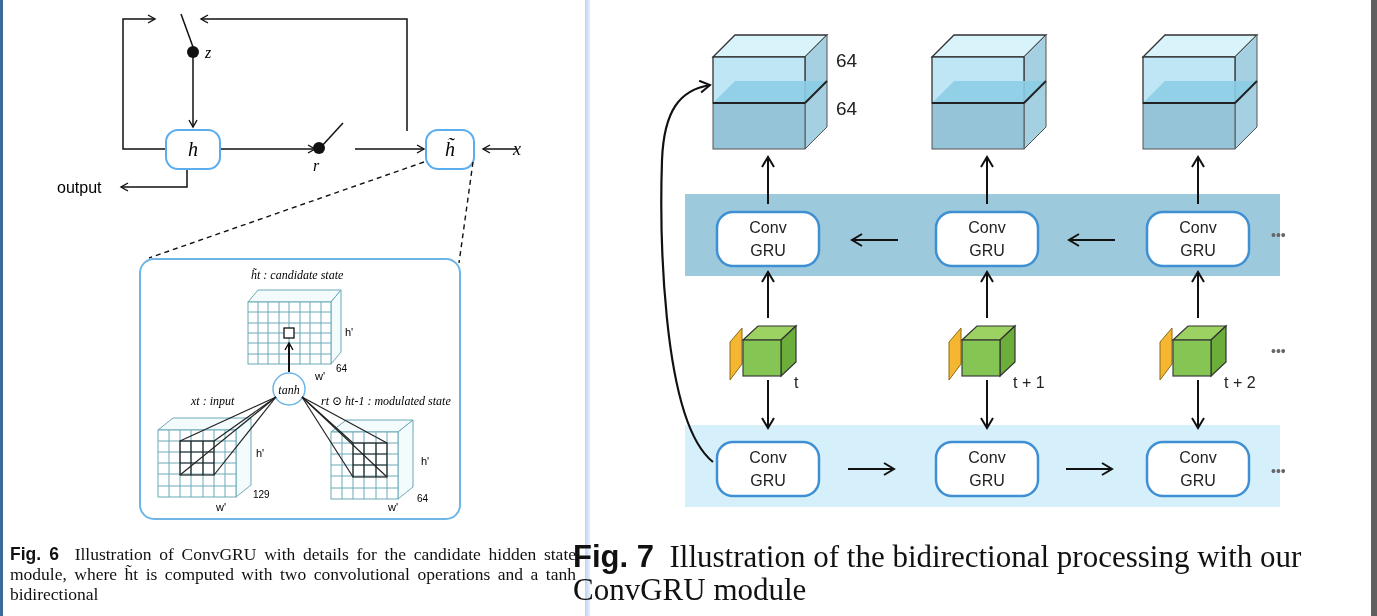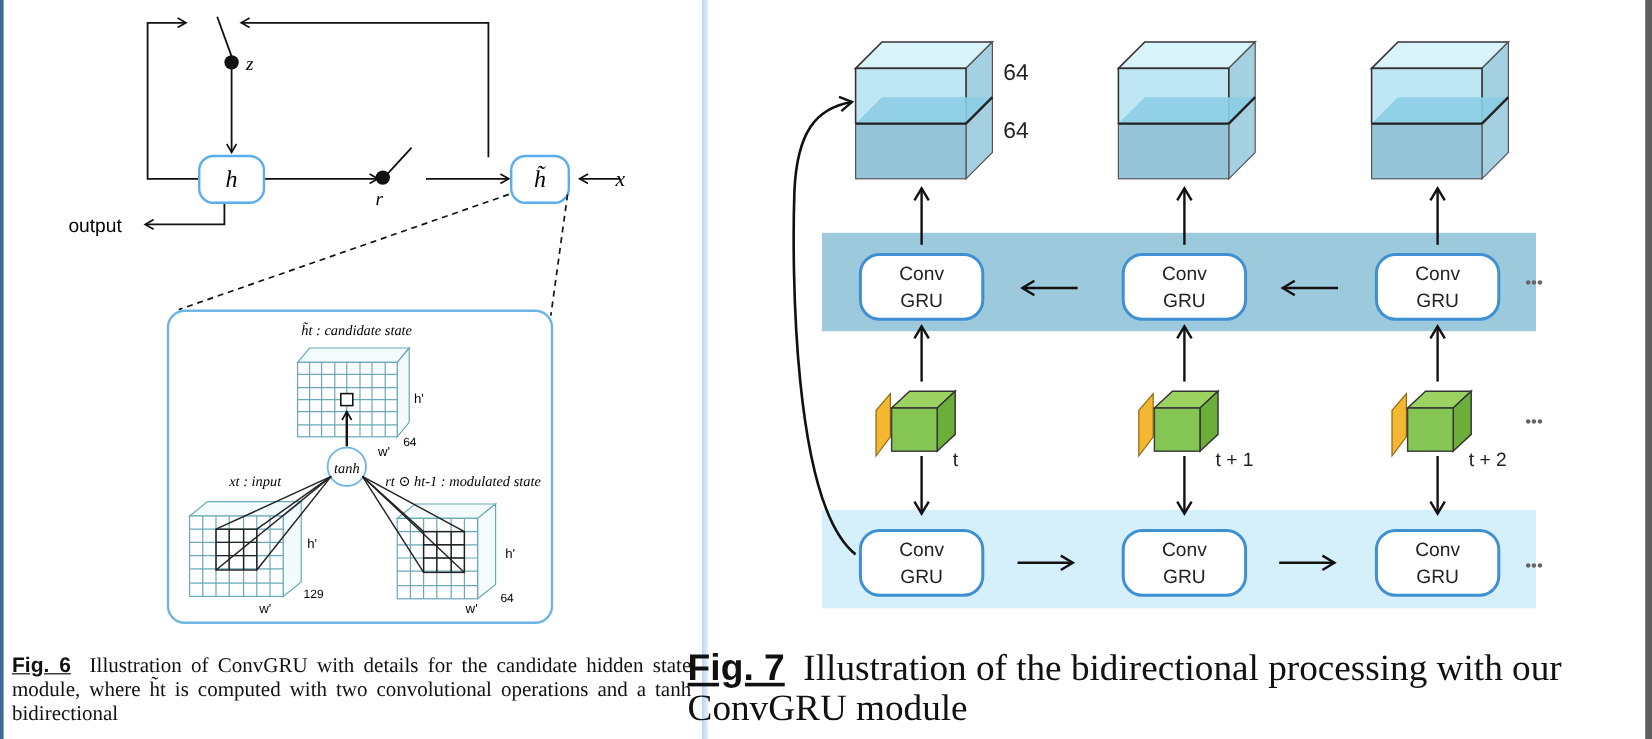--- a/index.html
+++ b/index.html
@@ -5,21 +5,21 @@
   html, body { margin: 0; padding: 0; background: #ffffff; }
   body { width: 1377px; height: 616px; position: relative; overflow: hidden; }
   .left-border { position: absolute; left: 0; top: 0; width: 3px; height: 616px; background: #3b6a96; }
   .divider { position: absolute; left: 585px; top: 0; width: 5px; height: 616px;
              background: linear-gradient(to right, #b9d4f3, #e7f0fb); }
   .right-bar { position: absolute; left: 1371px; top: 0; width: 6px; height: 616px; background: #5f5f5f; }
   svg { position: absolute; top: 0; }
   #fig6 { left: 3px; }
   #fig7 { left: 590px; }
   .caption { position: absolute; font-family: "Liberation Serif", "DejaVu Serif", serif; color: #111; }
-  .caption .lbl { font-family: "Liberation Sans", "DejaVu Sans", sans-serif; font-weight: bold; text-decoration: underline; }
+  .caption .lbl { font-family: "Liberation Sans", "DejaVu Sans", sans-serif; font-weight: bold; }
   #cap6 { left: 10px; top: 544px; width: 566px; font-size: 17.5px; line-height: 20px; text-align: justify; }
   #cap7 { left: 573px; top: 540px; width: 780px; font-size: 31px; line-height: 33px; }
   .svg-text { font-family: "Liberation Sans", "DejaVu Sans", sans-serif; }
   .serif-it { font-family: "Liberation Serif", "DejaVu Serif", serif; font-style: italic; }
 </style>
 </head>
 <body>
 
 <div class="left-border"></div>
 <div class="divider"></div>

